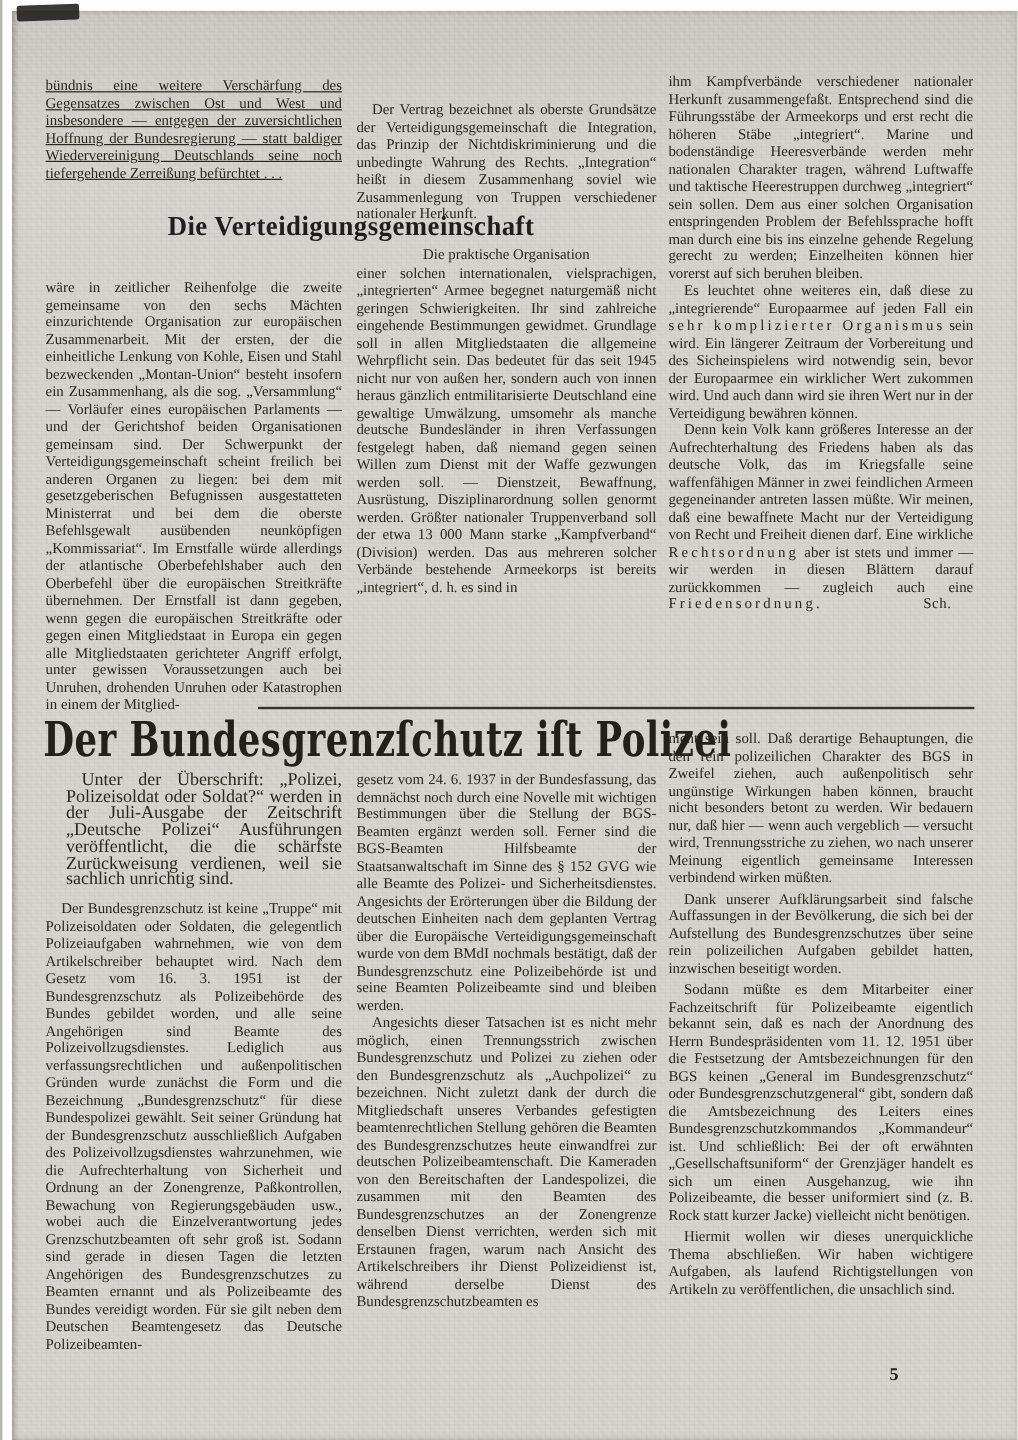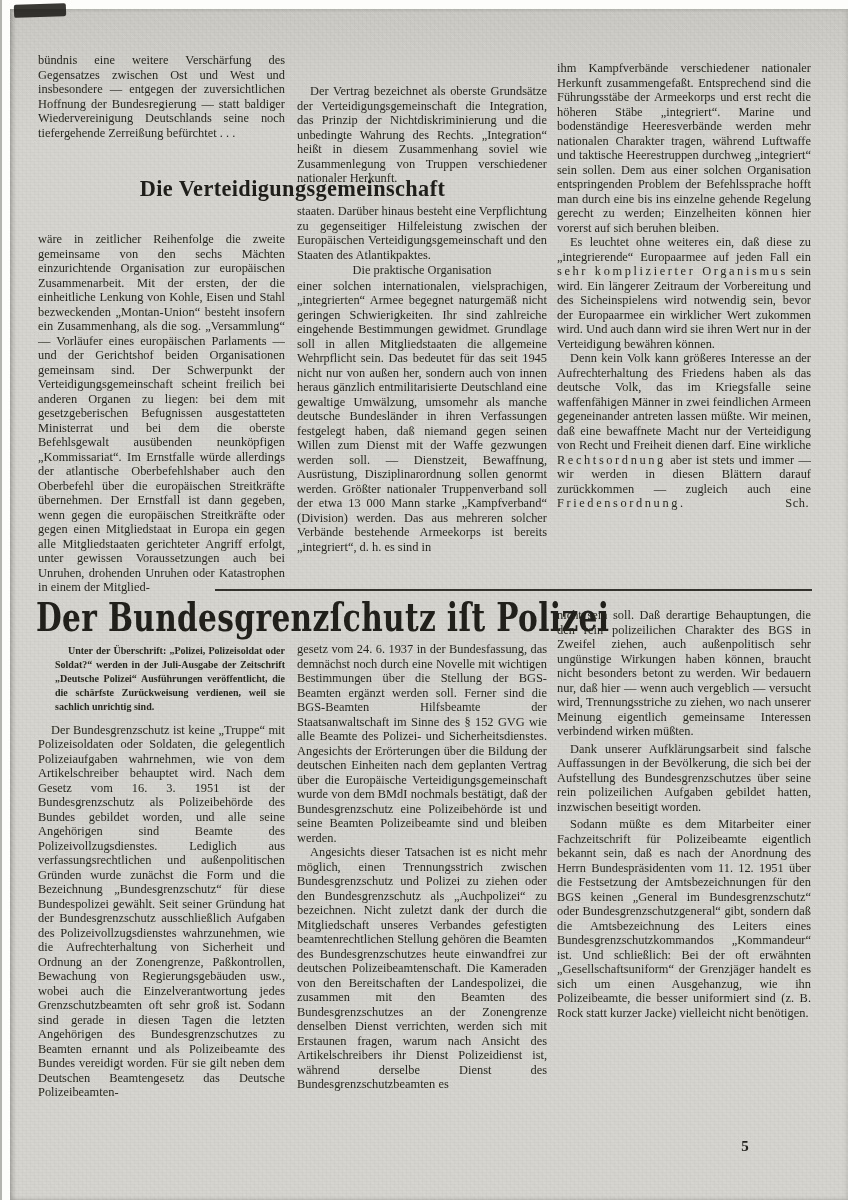--- a/index.html
+++ b/index.html
@@ -40,36 +40,36 @@
   }
   .h2{
     position:absolute;left:26px;top:588px;
     font-size:40px;font-weight:bold;line-height:1;color:#21201b;
     font-family:"DejaVu Serif","Liberation Serif",serif;
     white-space:nowrap;letter-spacing:.5px;
     transform:scaleX(.74);transform-origin:left top;
   }
   .rule{position:absolute;left:205px;top:580px;width:597px;height:2px;background:#33322d;}
   .sig-line{position:relative;}
-  .sig{position:absolute;right:2px;bottom:0;letter-spacing:.5px;}
+  .sig{position:absolute;right:18px;bottom:0;letter-spacing:.5px;}
   .pagenum{
     position:absolute;left:720px;top:1129px;width:30px;text-align:center;
     font-size:15px;font-weight:bold;color:#23221d;
   }
   
-  .c1-top{left:28px;top:44px;width:247px;}
+  .c1-top{left:28px;top:55px;width:247px;text-decoration:underline;}
   .c2-top{left:287px;top:55px;width:250px;margin-top:20px;}
   .c3-a1 {left:547px;top:52px;width:254px;}
   .c1-a1 {left:28px;top:195px;width:247px;margin-top:28px;}
   .c2-a1 {left:287px;top:195px;width:250px;}
   .c1-a2 {left:28px;top:635px;width:247px;}
   .c2-a2 {left:287px;top:633px;width:250px;}
   .c3-a2 {left:547px;top:599px;width:254px;}
   .intro{
-    font-size:10px;line-height:13.9px;font-weight:bold;
+    font-size:15px;line-height:13.9px;font-weight:normal;
     margin-left:17px !important;margin-bottom:9px !important;
   }
   .gap{height:3px;}
 </style>
 </head>
 <body>
 
 <div class="scan-edge"></div>
 
 <div class="paper">
@@ -82,21 +82,20 @@
     <p class="ind">Der Vertrag bezeichnet als oberste Grundsätze der Verteidigungsgemeinschaft die Integration, das Prinzip der Nichtdiskriminierung und die unbedingte Wahrung des Rechts. „Integration“ heißt in diesem Zusammenhang soviel wie Zusammenlegung von Truppen verschiedener nationaler Herkunft.</p>
   </div>
 
   <div class="h1">Die Verteidigungsgemeinschaft</div>
 
   <div class="col c1-a1">
     <p>wäre in zeitlicher Reihenfolge die zweite gemeinsame von den sechs Mächten einzurichtende Organisation zur europäischen Zusammenarbeit. Mit der ersten, der die einheitliche Lenkung von Kohle, Eisen und Stahl bezweckenden „Montan-Union“ besteht insofern ein Zusammenhang, als die sog. „Versammlung“ — Vorläufer eines europäischen Parlaments — und der Gerichtshof beiden Organisationen gemeinsam sind. Der Schwerpunkt der Verteidigungsgemeinschaft scheint freilich bei anderen Organen zu liegen: bei dem mit gesetzgeberischen Befugnissen ausgestatteten Ministerrat und bei dem die oberste Befehlsgewalt ausübenden neunköpfigen „Kommissariat“. Im Ernstfalle würde allerdings der atlantische Oberbefehlshaber auch den Oberbefehl über die europäischen Streitkräfte übernehmen. Der Ernstfall ist dann gegeben, wenn gegen die europäischen Streitkräfte oder gegen einen Mitgliedstaat in Europa ein gegen alle Mitgliedstaaten gerichteter Angriff erfolgt, unter gewissen Voraussetzungen auch bei Unruhen, drohenden Unruhen oder Katastrophen in einem der Mitglied-</p>
   </div>
 
   <div class="col c2-a1">
-    <p>staaten. Darüber hinaus besteht eine Verpflichtung zu gegenseitiger Hilfeleistung zwischen der Europäischen Verteidigungsgemeinschaft und den Staaten des Atlantikpaktes.</p>
     <p class="subhead">Die praktische Organisation</p>
     <p>einer solchen internationalen, vielsprachigen, „integrierten“ Armee begegnet naturgemäß nicht geringen Schwierigkeiten. Ihr sind zahlreiche eingehende Bestimmungen gewidmet. Grundlage soll in allen Mitgliedstaaten die allgemeine Wehrpflicht sein. Das bedeutet für das seit 1945 nicht nur von außen her, sondern auch von innen heraus gänzlich entmilitarisierte Deutschland eine gewaltige Umwälzung, umsomehr als manche deutsche Bundesländer in ihren Verfassungen festgelegt haben, daß niemand gegen seinen Willen zum Dienst mit der Waffe gezwungen werden soll. — Dienstzeit, Bewaffnung, Ausrüstung, Disziplinarordnung sollen genormt werden. Größter nationaler Truppenverband soll der etwa 13 000 Mann starke „Kampfverband“ (Division) werden. Das aus mehreren solcher Verbände bestehende Armeekorps ist bereits „integriert“, d. h. es sind in</p>
   </div>
 
   <div class="col c3-a1">
     <p>ihm Kampfverbände verschiedener nationaler Herkunft zusammengefaßt. Entsprechend sind die Führungsstäbe der Armeekorps und erst recht die höheren Stäbe „integriert“. Marine und bodenständige Heeresverbände werden mehr nationalen Charakter tragen, während Luftwaffe und taktische Heerestruppen durchweg „integriert“ sein sollen. Dem aus einer solchen Organisation entspringenden Problem der Befehlssprache hofft man durch eine bis ins einzelne gehende Regelung gerecht zu werden; Einzelheiten können hier vorerst auf sich beruhen bleiben.</p>
     <p class="ind"><span>Es leuchtet ohne weiteres ein, daß diese zu „integrierende“ Europaarmee auf jeden Fall ein </span><span class="sperr">sehr komplizierter Organismus</span><span> sein wird. Ein längerer Zeitraum der Vorbereitung und des Sicheinspielens wird notwendig sein, bevor der Europaarmee ein wirklicher Wert zukommen wird. Und auch dann wird sie ihren Wert nur in der Verteidigung bewähren können.</span></p>
     <p class="ind bold sig-line"><span>Denn kein Volk kann größeres Interesse an der Aufrechterhaltung des Friedens haben als das deutsche Volk, das im Kriegsfalle seine waffenfähigen Männer in zwei feindlichen Armeen gegeneinander antreten lassen müßte. Wir meinen, daß eine bewaffnete Macht nur der Verteidigung von Recht und Freiheit dienen darf. Eine wirkliche </span><span class="sperr">Rechtsordnung</span><span> aber ist stets und immer — wir werden in diesen Blättern darauf zurückkommen — zugleich auch eine </span><span class="sperr">Friedensordnung.</span><span class="sig">Sch.</span></p>
   </div>
 
@@ -113,16 +112,17 @@
     <p class="ind">Angesichts dieser Tatsachen ist es nicht mehr möglich, einen Trennungsstrich zwischen Bundesgrenzschutz und Polizei zu ziehen oder den Bundesgrenzschutz als „Auchpolizei“ zu bezeichnen. Nicht zuletzt dank der durch die Mitgliedschaft unseres Verbandes gefestigten beamtenrechtlichen Stellung gehören die Beamten des Bundesgrenzschutzes heute einwandfrei zur deutschen Polizeibeamtenschaft. Die Kameraden von den Bereitschaften der Landespolizei, die zusammen mit den Beamten des Bundesgrenzschutzes an der Zonengrenze denselben Dienst verrichten, werden sich mit Erstaunen fragen, warum nach Ansicht des Artikelschreibers ihr Dienst Polizeidienst ist, während derselbe Dienst des Bundesgrenzschutzbeamten es</p>
   </div>
 
   <div class="col c3-a2">
     <p>nicht sein soll. Daß derartige Behauptungen, die den rein polizeilichen Charakter des BGS in Zweifel ziehen, auch außenpolitisch sehr ungünstige Wirkungen haben können, braucht nicht besonders betont zu werden. Wir bedauern nur, daß hier — wenn auch vergeblich — versucht wird, Trennungsstriche zu ziehen, wo nach unserer Meinung eigentlich gemeinsame Interessen verbindend wirken müßten.</p>
     <div class="gap"></div>
     <p class="ind">Dank unserer Aufklärungsarbeit sind falsche Auffassungen in der Bevölkerung, die sich bei der Aufstellung des Bundesgrenzschutzes über seine rein polizeilichen Aufgaben gebildet hatten, inzwischen beseitigt worden.</p>
     <div class="gap"></div>
     <p class="ind">Sodann müßte es dem Mitarbeiter einer Fachzeitschrift für Polizeibeamte eigentlich bekannt sein, daß es nach der Anordnung des Herrn Bundespräsidenten vom 11. 12. 1951 über die Festsetzung der Amtsbezeichnungen für den BGS keinen „General im Bundesgrenzschutz“ oder Bundesgrenzschutzgeneral“ gibt, sondern daß die Amtsbezeichnung des Leiters eines Bundesgrenzschutzkommandos „Kommandeur“ ist. Und schließlich: Bei der oft erwähnten „Gesellschaftsuniform“ der Grenzjäger handelt es sich um einen Ausgehanzug, wie ihn Polizeibeamte, die besser uniformiert sind (z. B. Rock statt kurzer Jacke) vielleicht nicht benötigen.</p>
     <div class="gap"></div>
+    <p class="ind">Hiermit wollen wir dieses unerquickliche Thema abschließen. Wir haben wichtigere Aufgaben, als laufend Richtigstellungen von Artikeln zu veröffentlichen, die unsachlich sind.</p>
   </div>
 
   <div class="pagenum">5</div>
 </div>
 
 </body></html>

